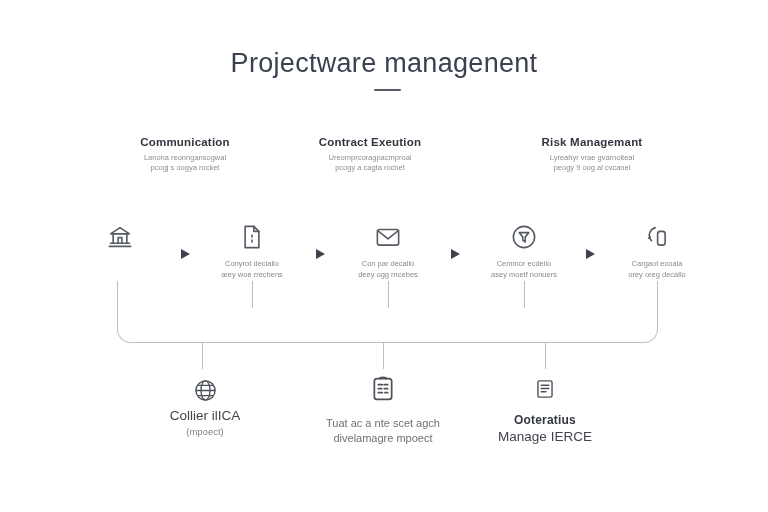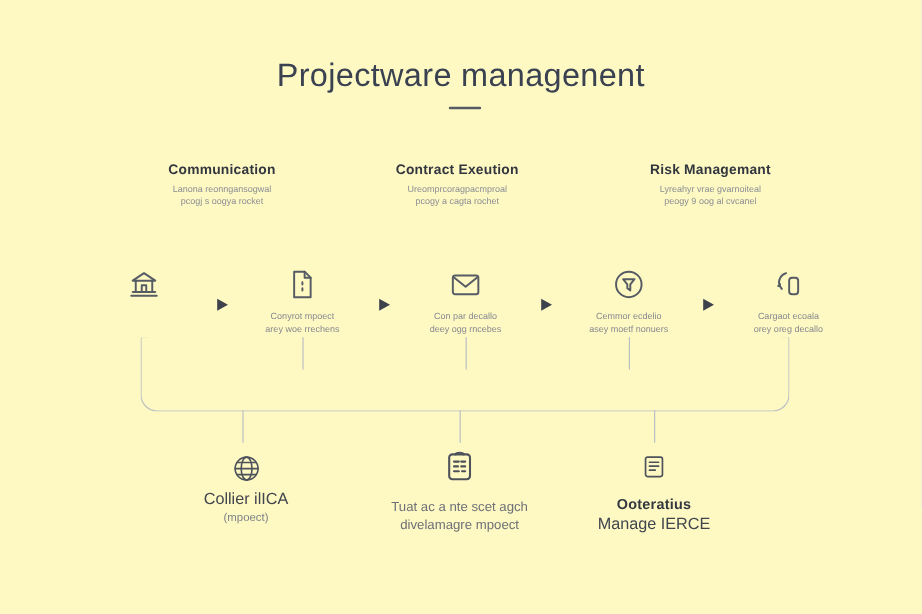--- a/index.html
+++ b/index.html
@@ -1,18 +1,18 @@
 <!DOCTYPE html>
 <html><head>
 <meta charset="utf-8">
 <style>
   html,body{margin:0;padding:0;background:#e8e8e8;}
   .canvas{
     position:relative;width:768px;height:512px;margin:0 auto;
-    background:#fef9c3;overflow:hidden;
+    background:#ffffff;overflow:hidden;
     font-family:"Liberation Sans","DejaVu Sans",sans-serif;
     color:#3a3f4a;
   }
   .title{
     position:absolute;top:48px;left:0;width:768px;text-align:center;
     font-size:27px;font-weight:400;color:#3a4150;letter-spacing:.3px;
   }
   .dash{
     position:absolute;top:89px;left:374px;width:27px;height:2px;
     background:#565b64;border-radius:1px;
@@ -51,21 +51,21 @@
   <div class="title">Projectware managenent</div>
   <div class="dash"></div>
 
   <div class="hdr" style="left:95px;">
     <div class="hl">Communication</div>
     <div class="hs">
       <div>Lanona reonngansogwal</div>
       <div>pcogj s oogya rocket</div>
     </div>
   </div>
-  <div class="hdr" style="left:291px;">
+  <div class="hdr" style="left:280px;">
     <div class="hl">Contract Exeution</div>
     <div class="hs">
       <div>Ureomprcoragpacmproal</div>
       <div>pcogy a cagta rochet</div>
     </div>
   </div>
   <div class="hdr" style="left:502px;">
     <div class="hl">Risk Managemant</div>
     <div class="hs">
       <div>Lyreahyr vrae gvarnoiteal</div>
@@ -87,21 +87,21 @@
 
   <div class="col" style="left:187px;">
     <div class="icon-box">
       <svg width="30" height="30" viewBox="0 0 24 24" fill="none" stroke="currentColor" stroke-width="1.3" stroke-linecap="round" stroke-linejoin="round">
         <path d="M6.5 3.5 H13.5 L17.5 7.5 V20.5 H6.5 Z"></path>
         <path d="M13.5 3.5 V7.5 H17.5"></path>
         <path d="M12 10.5 V12 M12 14.5 V16"></path>
       </svg>
     </div>
     <div class="cap">
-      <div>Conyrot mpoect</div>
+      <div>Conyrot decialio</div>
       <div>arey woe rrechens</div>
     </div>
   </div>
   <div class="arrow" style="left:316px;"></div>
 
   <div class="col" style="left:323px;">
     <div class="icon-box">
       <svg width="30" height="30" viewBox="0 0 24 24" fill="none" stroke="currentColor" stroke-width="1.3" stroke-linecap="round" stroke-linejoin="round">
         <rect x="3.5" y="6" width="17" height="12.5" rx="1.5"></rect>
         <path d="M4.5 7.5 L12 13.5 L19.5 7.5"></path>

